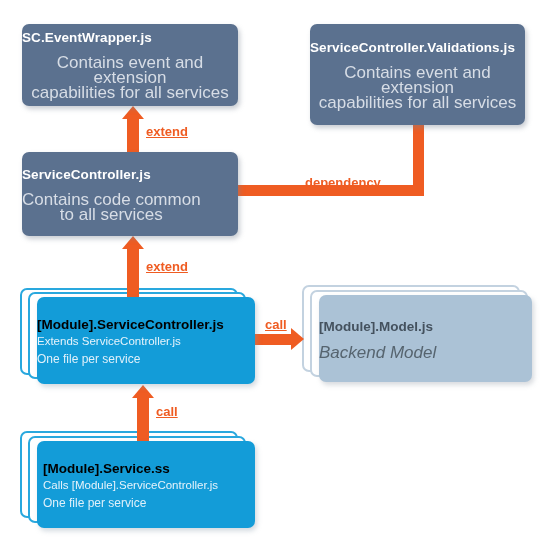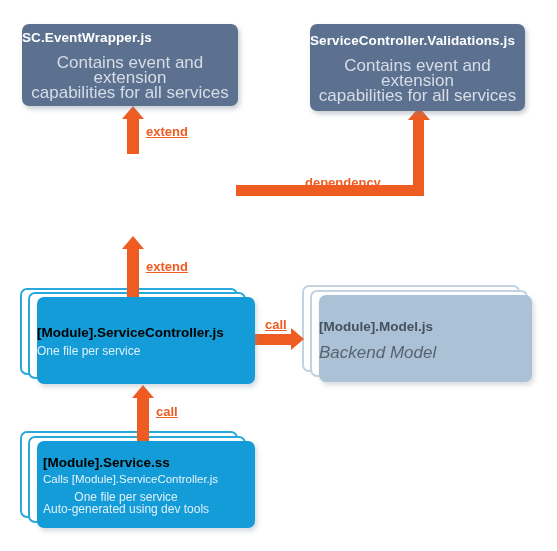--- a/index.html
+++ b/index.html
@@ -147,51 +147,58 @@
 <div id="diagram">
 
   <div class="node node-slate" style="left:22px; top:24px; width:216px; height:82px;">
     <div class="n-title">SC.EventWrapper.js</div>
     <div class="n-sub">
       <span>Contains event and extension</span><br>
       <span>capabilities  for all services</span>
     </div>
   </div>
 
-  <div class="node node-slate" style="left:310px; top:24px; width:215px; height:87px;">
+  <div class="node node-slate" style="left:310px; top:24px; width:215px; height:101px;">
     <div class="n-title">ServiceController.Validations.js</div>
     <div class="n-sub">
       <span>Contains event and extension</span><br>
       <span>capabilities  for all services</span>
     </div>
   </div>
 
+  <div class="node node-slate" style="left:22px; top:152px; width:216px; height:84px;">
+    <div class="n-title">ServiceController.js</div>
+    <div class="n-sub">
+      <span>Contains code common</span><br>
+      <span>to all services</span>
+    </div>
+  </div>
 
   <div class="stack-card stack-blue" style="left:20px; top:288px; width:218px; height:87px;"></div>
   <div class="stack-card stack-blue" style="left:28px; top:292px; width:218px; height:87px;"></div>
   <div class="node node-blue" style="left:37px; top:297px; width:218px; height:87px;">
     <div class="n-title">[Module].ServiceController.js</div>
+    <div class="n-sub">Extends ServiceController.js</div>
     <div class="n-note">One file per service</div>
   </div>
 
   <div class="stack-card stack-model" style="left:302px; top:285px; width:218px; height:87px;"></div>
   <div class="stack-card stack-model" style="left:310px; top:290px; width:218px; height:87px;"></div>
   <div class="node node-model" style="left:319px; top:295px; width:213px; height:87px;">
     <div class="n-title">[Module].Model.js</div>
     <div class="n-sub">Backend Model</div>
   </div>
 
   <div class="stack-card stack-blue" style="left:20px; top:431px; width:218px; height:87px;"></div>
   <div class="stack-card stack-blue" style="left:28px; top:436px; width:218px; height:87px;"></div>
   <div class="node node-blue" style="left:37px; top:441px; width:218px; height:87px;padding-left:6px;">
     <div class="n-title">[Module].Service.ss</div>
     <div class="n-sub">Calls [Module].ServiceController.js</div>
     <div class="n-note">
       <span>One file per service</span><br>
-      <span>Auto-generated using dev tools</span>
     </div>
   </div>
 
   <div class="conn" style="left:127px; top:118px; width:12px; height:36px;"></div>
   <div class="arrow-head arrow-up" style="left:122px; top:106px;"></div>
   <div class="edge-label" style="left:146px; top:124px;">extend</div>
 
   <div class="conn" style="left:236px; top:185px; width:188px; height:11px;"></div>
   <div class="conn" style="left:413px; top:120px; width:11px; height:70px;"></div>
   <div class="arrow-head arrow-up" style="left:408px; top:107px;"></div>

